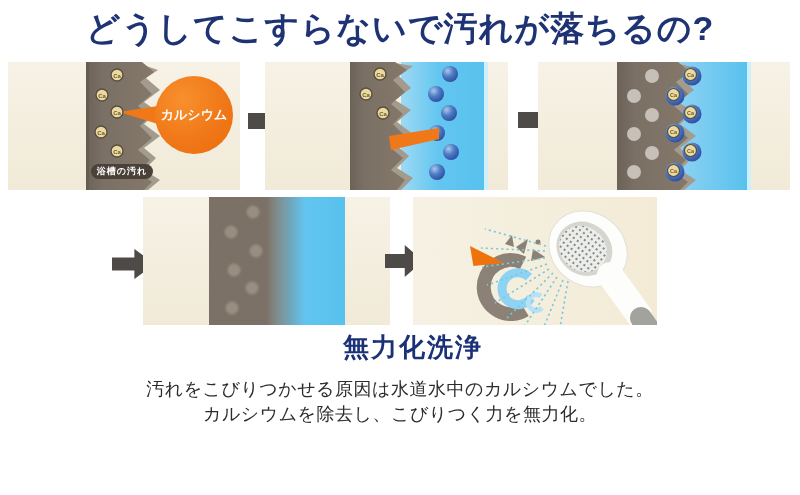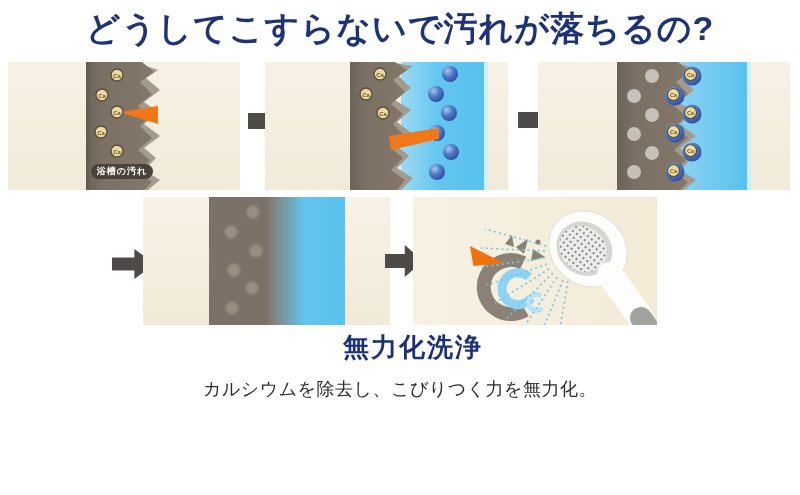--- a/index.html
+++ b/index.html
@@ -63,20 +63,23 @@
         <circle cx="94" cy="33" r="6" fill="#ecd9a2" stroke="#57503c" stroke-width="1.4"></circle>
         <text x="94" y="35.5">Ca</text>
         <circle cx="109" cy="50" r="6" fill="#ecd9a2" stroke="#57503c" stroke-width="1.4"></circle>
         <text x="109" y="52.5">Ca</text>
         <circle cx="93" cy="70" r="6" fill="#ecd9a2" stroke="#57503c" stroke-width="1.4"></circle>
         <text x="93" y="72.5">Ca</text>
         <circle cx="109" cy="89" r="6" fill="#ecd9a2" stroke="#57503c" stroke-width="1.4"></circle>
         <text x="109" y="91.5">Ca</text>
       </g>
     </svg>
+    <div class="bubble b1">
+      <span>カルシウム</span>
+    </div>
     <div class="pill">
       <span>浴槽の汚れ</span>
     </div>
   </div>
 
   <div class="arrow a1"></div>
 
   <div class="panel p2">
     <svg width="243" height="128">
       <defs>
@@ -234,16 +237,17 @@
         <line x1="197" y1="78" x2="226" y2="118" stroke="#fdfdfb" stroke-width="26" stroke-linecap="round"></line>
         <line x1="228" y1="121" x2="238" y2="135" stroke="#a3a39e" stroke-width="22" stroke-linecap="round"></line>
       </g>
     </svg>
   </div>
 
   <div class="b3tail"></div>
 
   <div class="heading">無力化洗浄</div>
   <div class="body-text">
+    <div>汚れをこびりつかせる原因は水道水中のカルシウムでした。</div>
     <div>カルシウムを除去し、こびりつく力を無力化。</div>
   </div>
 
 </div>
 
 </body></html>

